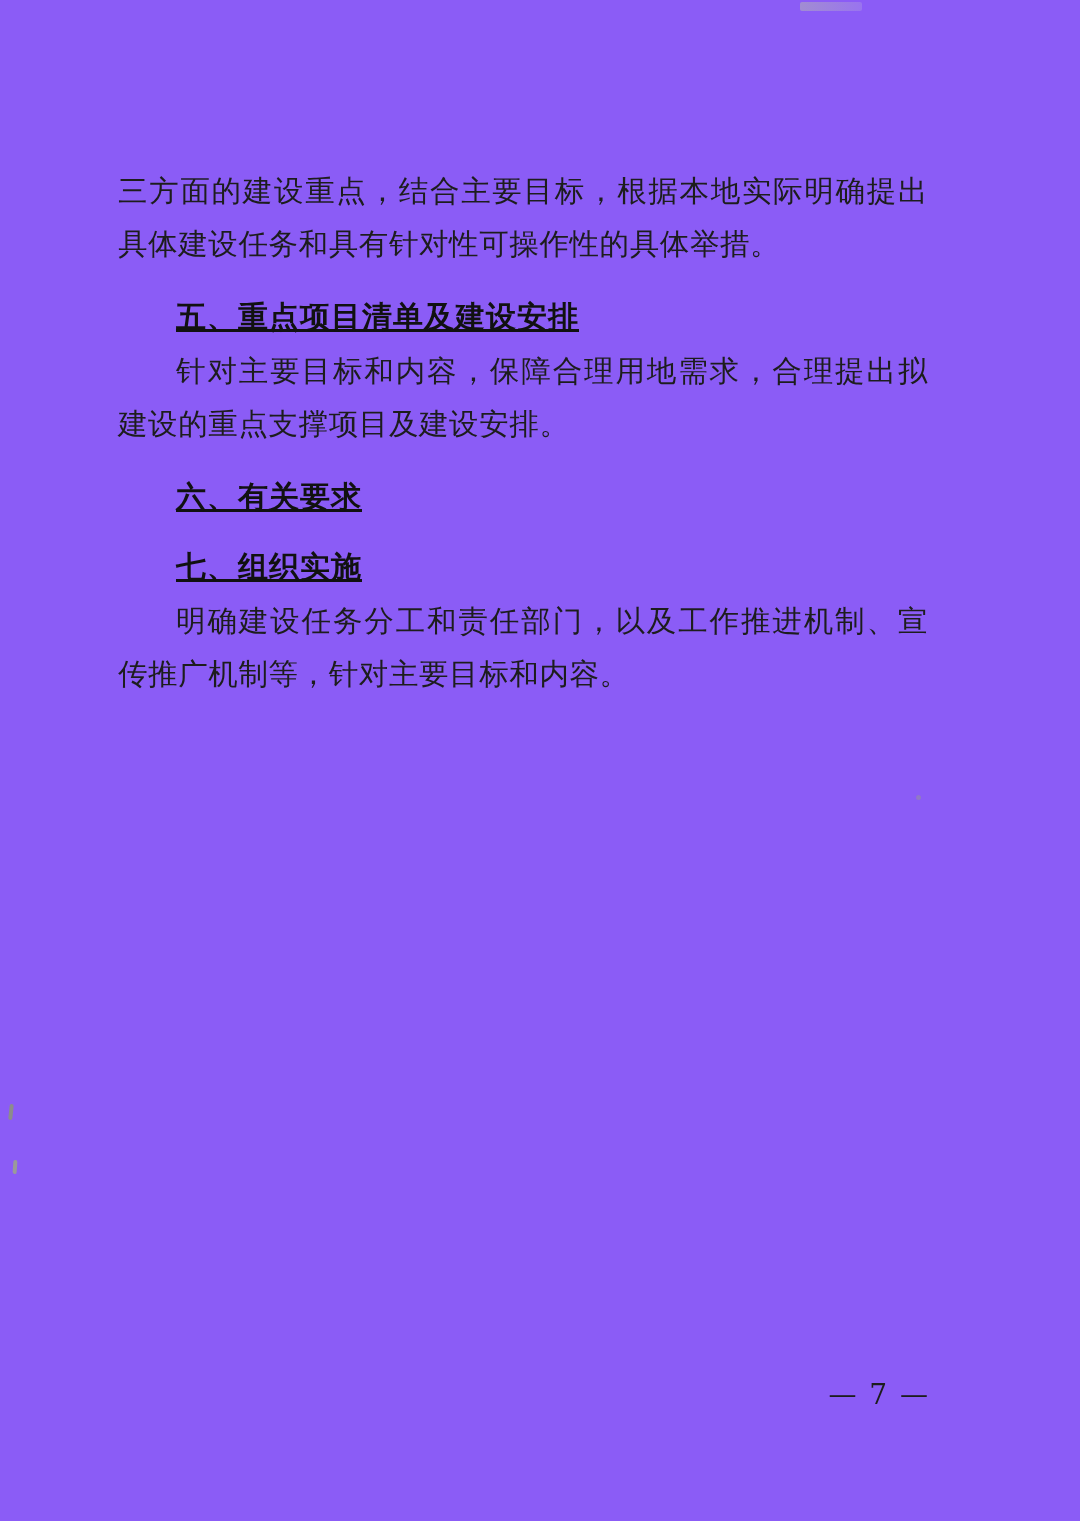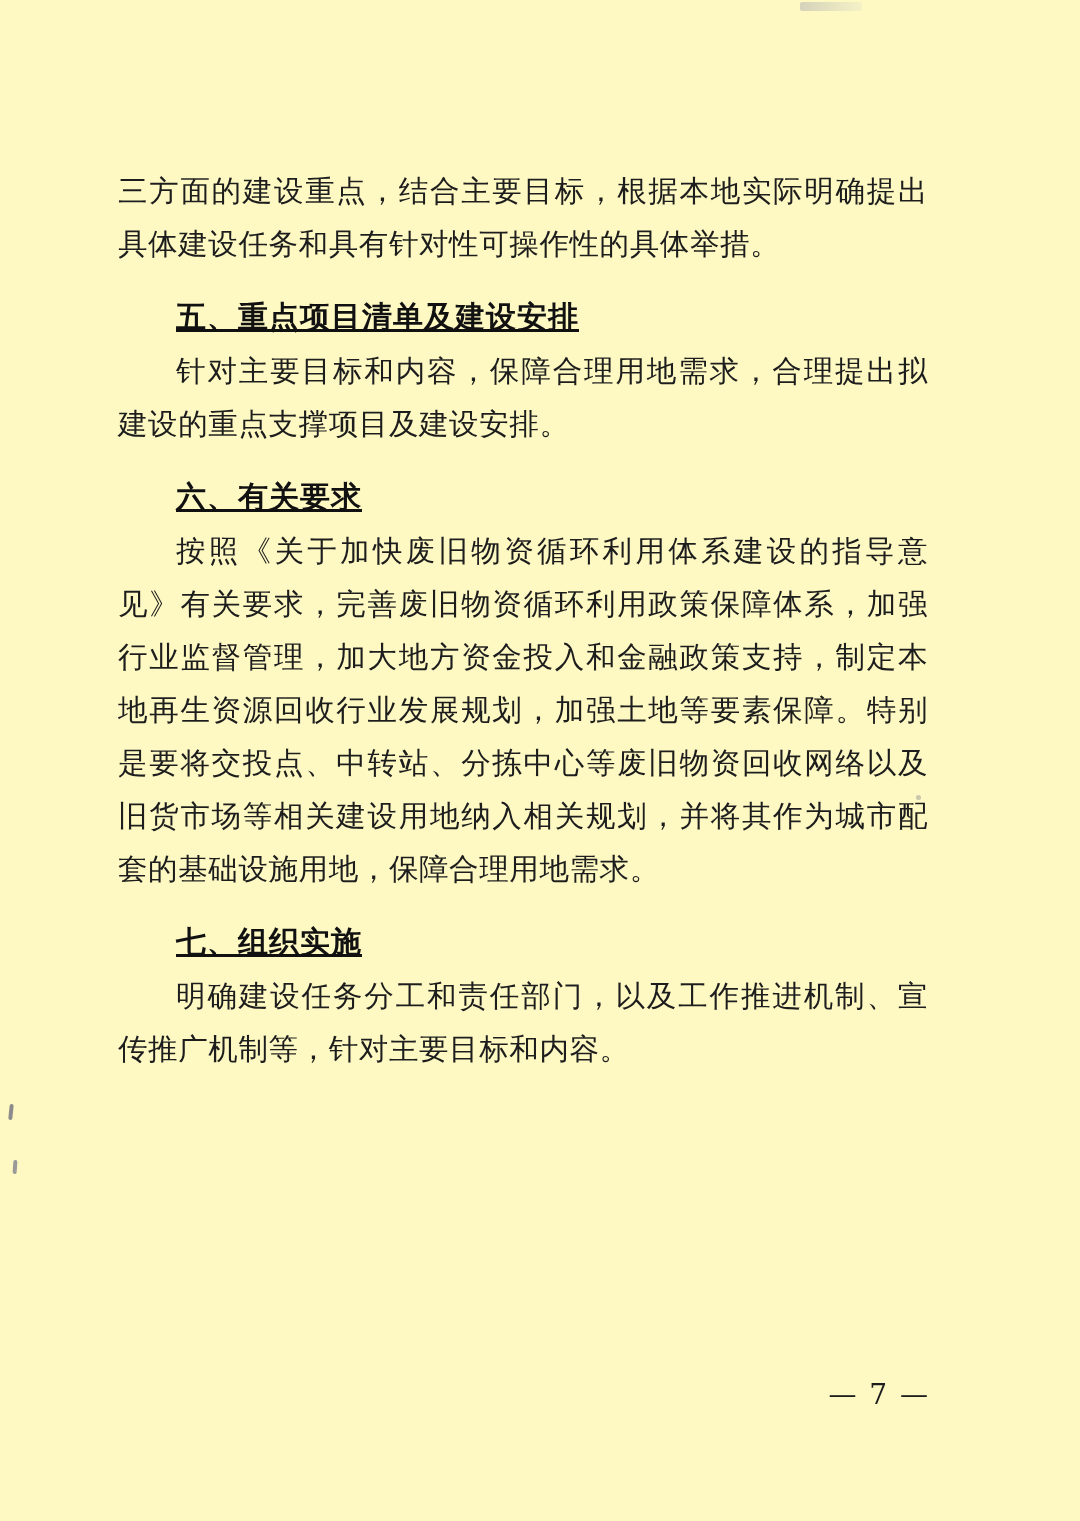--- a/index.html
+++ b/index.html
@@ -11,21 +11,21 @@
     width: 1080px;
     height: 1521px;
     position: relative;
     font-family: "DejaVu Serif", serif;
     color: #1b1b1b;
     overflow: hidden;
   }
   .page {
     position: absolute;
     inset: 0;
-    background: #fef9c3;
+    background: #8b5cf6;
   }
   .page-inner {
     position: absolute;
     left: 118px;
     top: 165px;
     width: 810px;
   }
   .para {
     font-size: 29.5px;
     line-height: 53px;
@@ -116,21 +116,20 @@
     <div class="spacer-sm"></div>
 
     <h2 class="heading">五、重点项目清单及建设安排</h2>
 
     <p class="para indent">针对主要目标和内容，保障合理用地需求，合理提出拟建设的重点支撑项目及建设安排。</p>
 
     <div class="spacer-sm"></div>
 
     <h2 class="heading">六、有关要求</h2>
 
-    <p class="para indent">按照《关于加快废旧物资循环利用体系建设的指导意见》有关要求，完善废旧物资循环利用政策保障体系，加强行业监督管理，加大地方资金投入和金融政策支持，制定本地再生资源回收行业发展规划，加强土地等要素保障。特别是要将交投点、中转站、分拣中心等废旧物资回收网络以及旧货市场等相关建设用地纳入相关规划，并将其作为城市配套的基础设施用地，保障合理用地需求。</p>
 
     <div class="spacer-sm"></div>
 
     <h2 class="heading">七、组织实施</h2>
 
     <p class="para indent">明确建设任务分工和责任部门，以及工作推进机制、宣传推广机制等，针对主要目标和内容。</p>
 
   </div>
 
   <div class="page-number">— 7 —</div>

